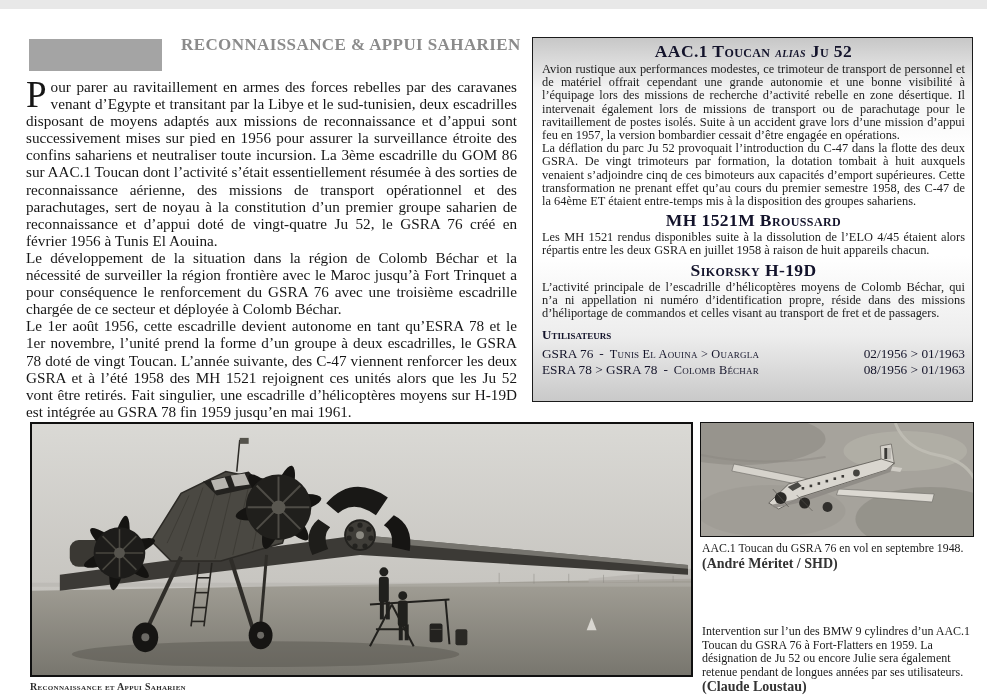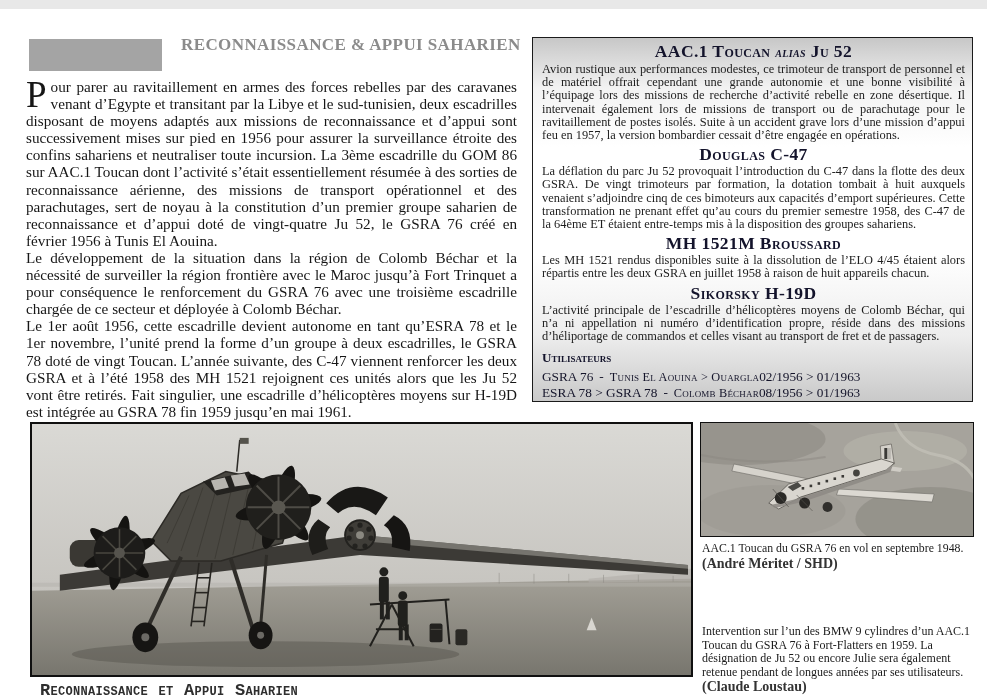--- a/index.html
+++ b/index.html
@@ -31,42 +31,42 @@
   .panel h2 {
     text-align:center; font-variant:small-caps; font-weight:bold;
     font-size:17.5px; color:#13132b; letter-spacing:.4px; margin:3px 0 1px 0; line-height:19px;
   }
   .panel h2 .alias { font-style:italic; font-size:14px; }
   .panel .sec-body { font-size:12.4px; line-height:13.2px; text-align:justify; color:#1c1c1c; }
   .users-heading {
     text-align:left; font-variant:small-caps; font-weight:bold;
     font-size:13px; color:#13132b; margin:7px 0 3px 0;
   }
-  .user-row { display:flex; justify-content:flex-start; font-size:13.3px; line-height:16px; color:#14142a; }
+  .user-row { display:flex; justify-content:space-between; font-size:13.3px; line-height:16px; color:#14142a; }
   .user-row .sep { padding:0 6px; }
   .user-row .base { font-variant:small-caps; font-size:12.3px; letter-spacing:.2px; }
   .user-row .dates { white-space:nowrap; }
 
   
   .photo-main { position:absolute; left:30px; top:413px; width:663px; height:255px;
                 border:2px solid #101010; background:#cfcec9; }
   .photo-main svg, .photo-flight svg { display:block; width:100%; height:100%; }
   .photo-flight { position:absolute; left:700px; top:413px; width:274px; height:115px;
                   border:1.5px solid #101010; background:#a6a39c; }
 
   
   .caption-flight { position:absolute; left:702px; top:533px; width:274px;
                     font-size:11.8px; line-height:13.5px; color:#1a1a1a; }
   .credit { font-size:14px; color:#333; margin-top:1px;font-weight:bold; }
   .caption-engine { position:absolute; left:702px; top:616px; width:281px;
                     font-size:12px; line-height:13.6px; color:#1a1a1a; }
 
   
-  .footer-left { position:absolute; left:40px; top:672px; font-variant:small-caps;
-                 font-weight:600; font-size:17px; letter-spacing:.3px; color:#2e2e2e;font-family:Liberation Mono, monospace; }
+  .footer-left { position:absolute; left:30px; top:672px; font-variant:small-caps;
+                 font-weight:600; font-size:10px; letter-spacing:.3px; color:#2e2e2e; }
   .page-number { position:absolute; left:478px; top:690px; font-size:12px; color:#2e2e2e; }
 </style>
 </head>
 <body>
 
 <div class="page">
 
   <div class="logo-box"></div>
   <div class="header-titles">
     <div class="page-title">RECONNAISSANCE &amp; APPUI SAHARIEN</div>
@@ -75,21 +75,20 @@
   <div class="article">
     <p><span class="dropcap">P</span><span>our parer au ravitaillement en armes des forces rebelles par des caravanes venant d’Egypte et transitant par la Libye et le sud-tunisien, deux escadrilles disposant de moyens adaptés aux missions de reconnaissance et d’appui sont successivement mises sur pied en 1956 pour assurer la surveillance étroite des confins sahariens et neutraliser toute incursion. La 3ème escadrille du GOM 86 sur AAC.1 Toucan dont l’activité s’était essentiellement résumée à des sorties de reconnaissance aérienne, des missions de transport opérationnel et des parachutages, sert de noyau à la constitution d’un premier groupe saharien de reconnaissance et d’appui doté de vingt-quatre Ju 52, le GSRA 76 créé en février 1956 à Tunis El Aouina.</span></p>
     <p>Le développement de la situation dans la région de Colomb Béchar et la nécessité de surveiller la région frontière avec le Maroc jusqu’à Fort Trinquet a pour conséquence le renforcement du GSRA 76 avec une troisième escadrille chargée de ce secteur et déployée à Colomb Béchar.</p>
     <p>Le 1er août 1956, cette escadrille devient autonome en tant qu’ESRA 78 et le 1er novembre, l’unité prend la forme d’un groupe à deux escadrilles, le GSRA 78 doté de vingt Toucan. L’année suivante, des C-47 viennent renforcer les deux GSRA et à l’été 1958 des MH 1521 rejoignent ces unités alors que les Ju 52 vont être retirés. Fait singulier, une escadrille d’hélicoptères moyens sur H-19D est intégrée au GSRA 78 fin 1959 jusqu’en mai 1961.</p>
   </div>
 
   <div class="panel">
     <h2><span>AAC.1 Toucan </span><span class="alias">alias</span><span> Ju 52</span></h2>
     <div class="sec-body">Avion rustique aux performances modestes, ce trimoteur de transport de personnel et de matériel offrait cependant une grande autonomie et une bonne visibilité à l’équipage lors des missions de recherche d’activité rebelle en zone désertique. Il intervenait également lors de missions de transport ou de parachutage pour le ravitaillement de postes isolés. Suite à un accident grave lors d’une mission d’appui feu en 1957, la version bombardier cessait d’être engagée en opérations.</div>
 
-    <h2>Douglas C-47</h2>
     <div class="sec-body">La déflation du parc Ju 52 provoquait l’introduction du C-47 dans la flotte des deux GSRA. De vingt trimoteurs par formation, la dotation tombait à huit auxquels venaient s’adjoindre cinq de ces bimoteurs aux capacités d’emport supérieures. Cette transformation ne prenant effet qu’au cours du premier semestre 1958, des C-47 de la 64ème ET étaient entre-temps mis à la disposition des groupes sahariens.</div>
 
     <h2>MH 1521M Broussard</h2>
     <div class="sec-body">Les MH 1521 rendus disponibles suite à la dissolution de l’ELO 4/45 étaient alors répartis entre les deux GSRA en juillet 1958 à raison de huit appareils chacun.</div>
 
     <h2>Sikorsky H-19D</h2>
     <div class="sec-body">L’activité principale de l’escadrille d’hélicoptères moyens de Colomb Béchar, qui n’a ni appellation ni numéro d’identification propre, réside dans des missions d’héliportage de commandos et celles visant au transport de fret et de passagers.</div>
 
     <div class="users-heading">Utilisateurs</div>
     <div class="user-row">

